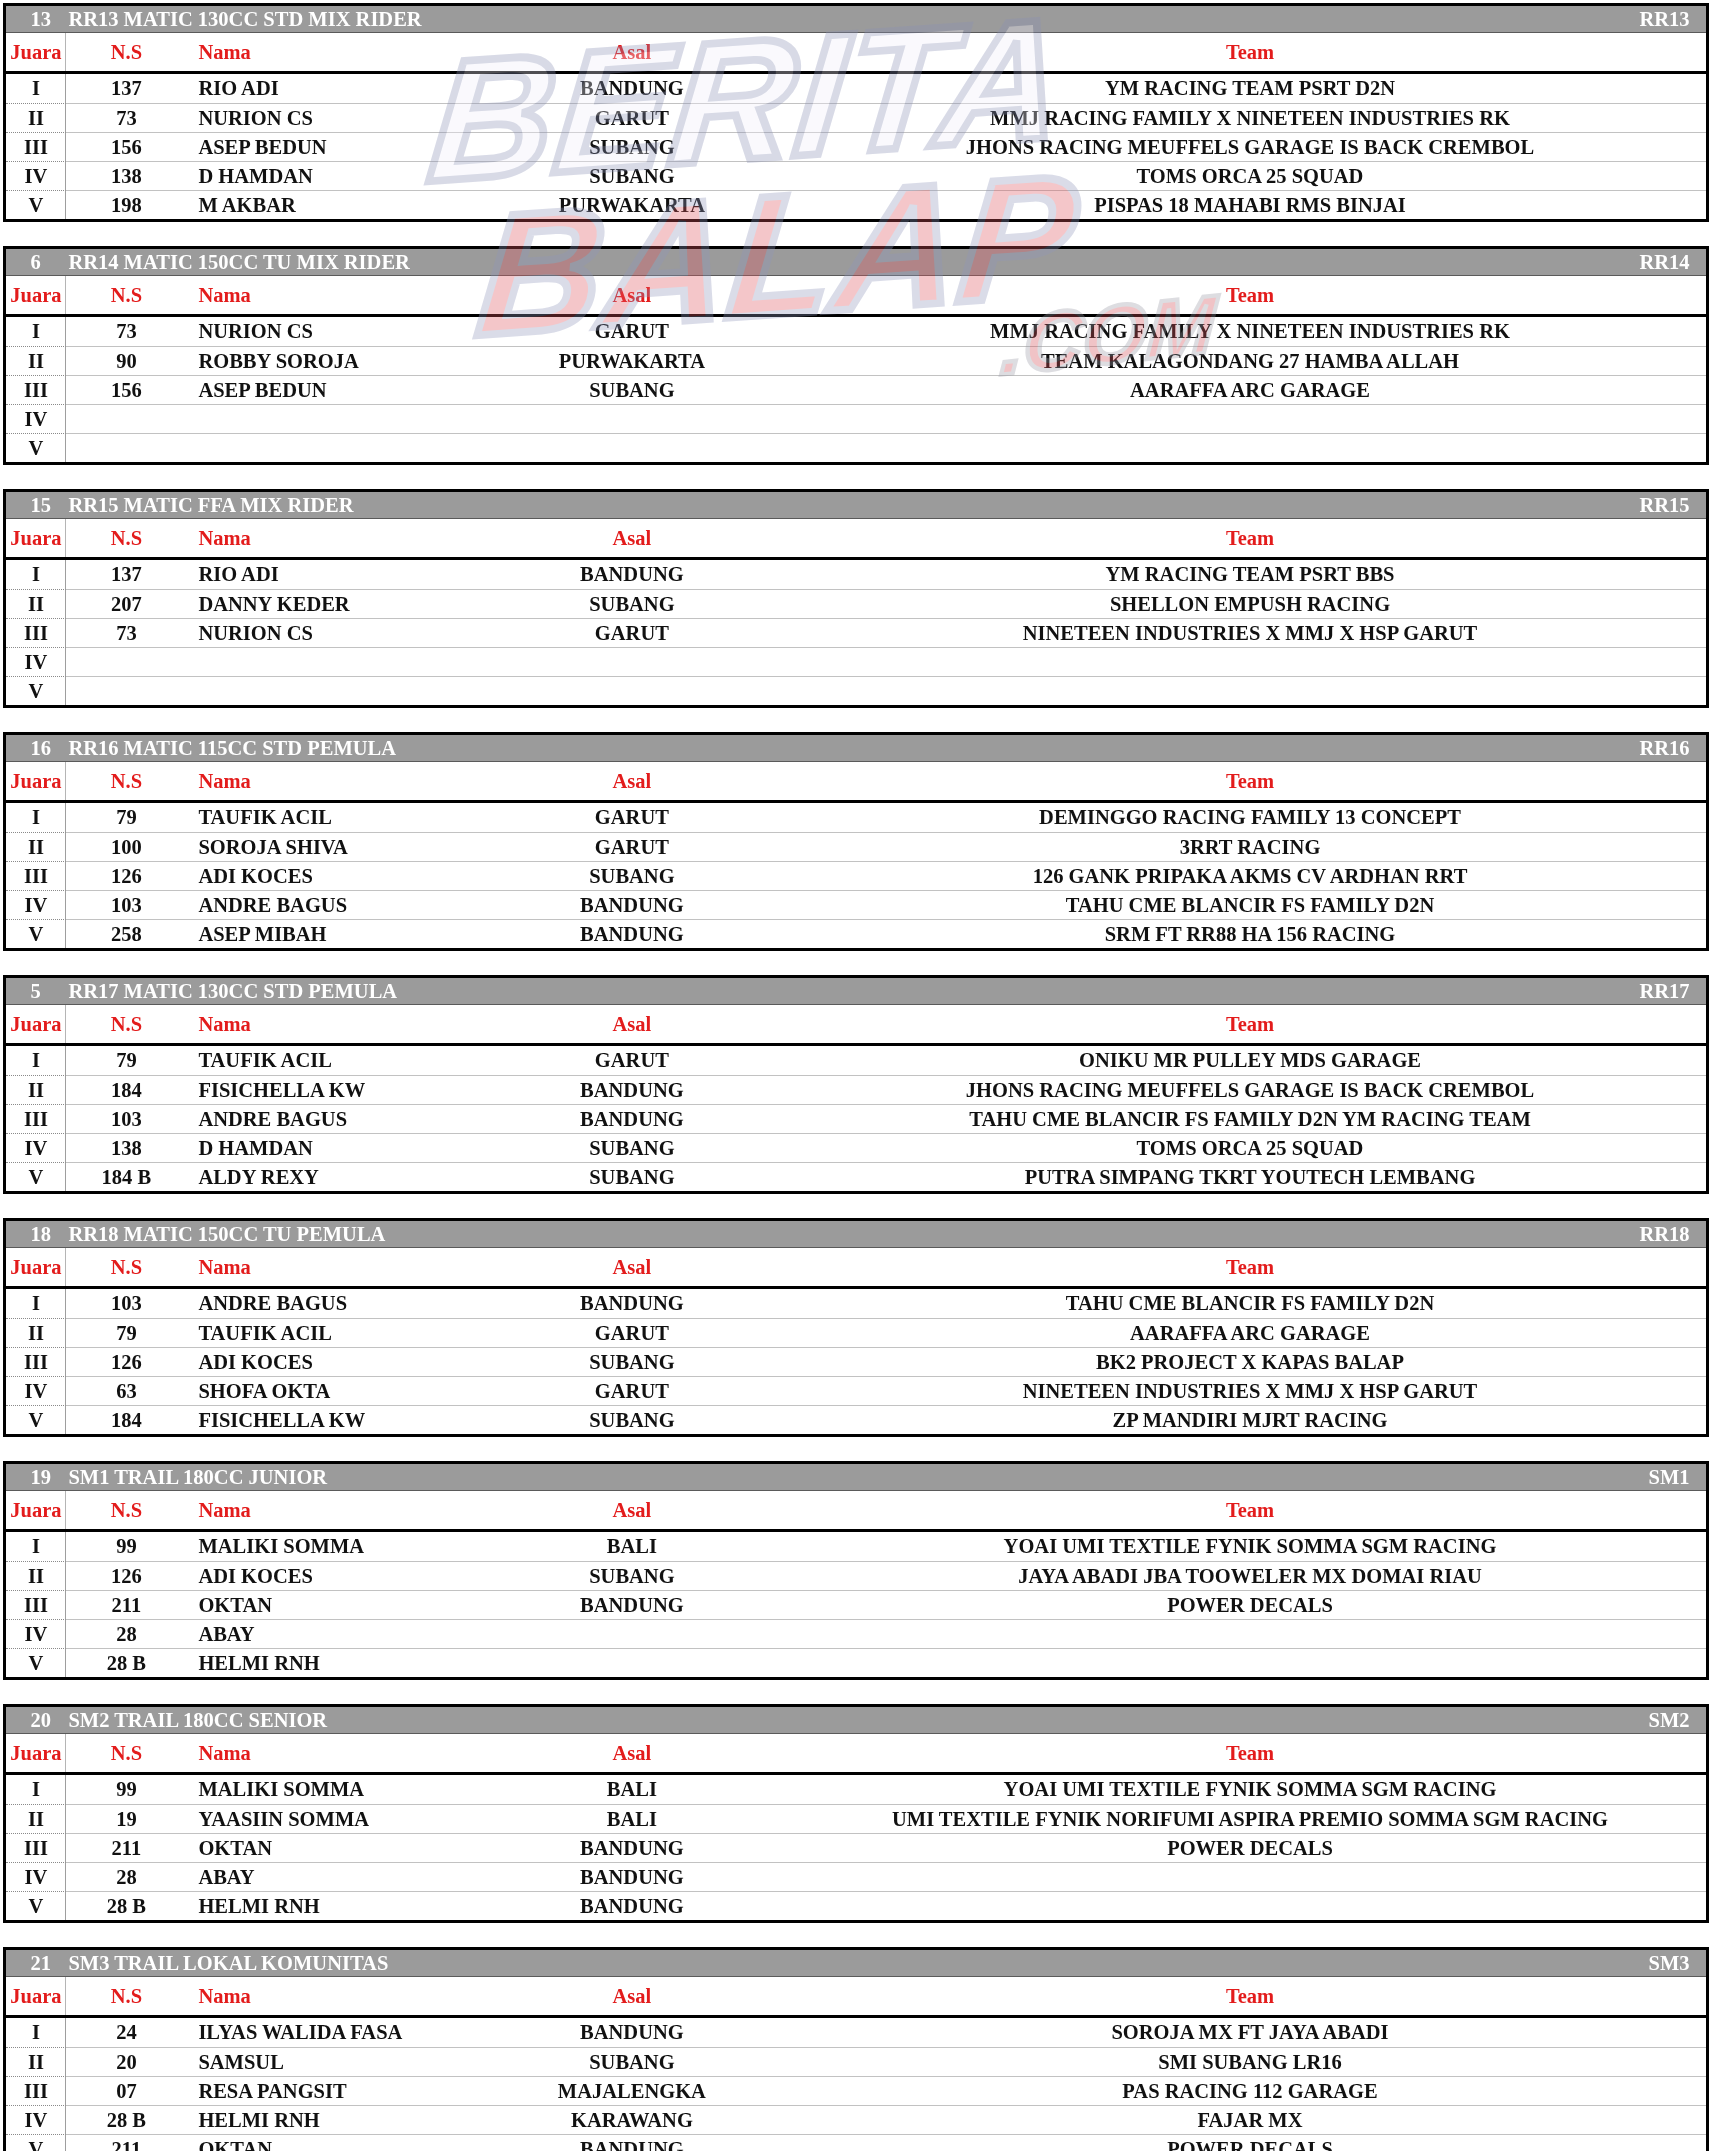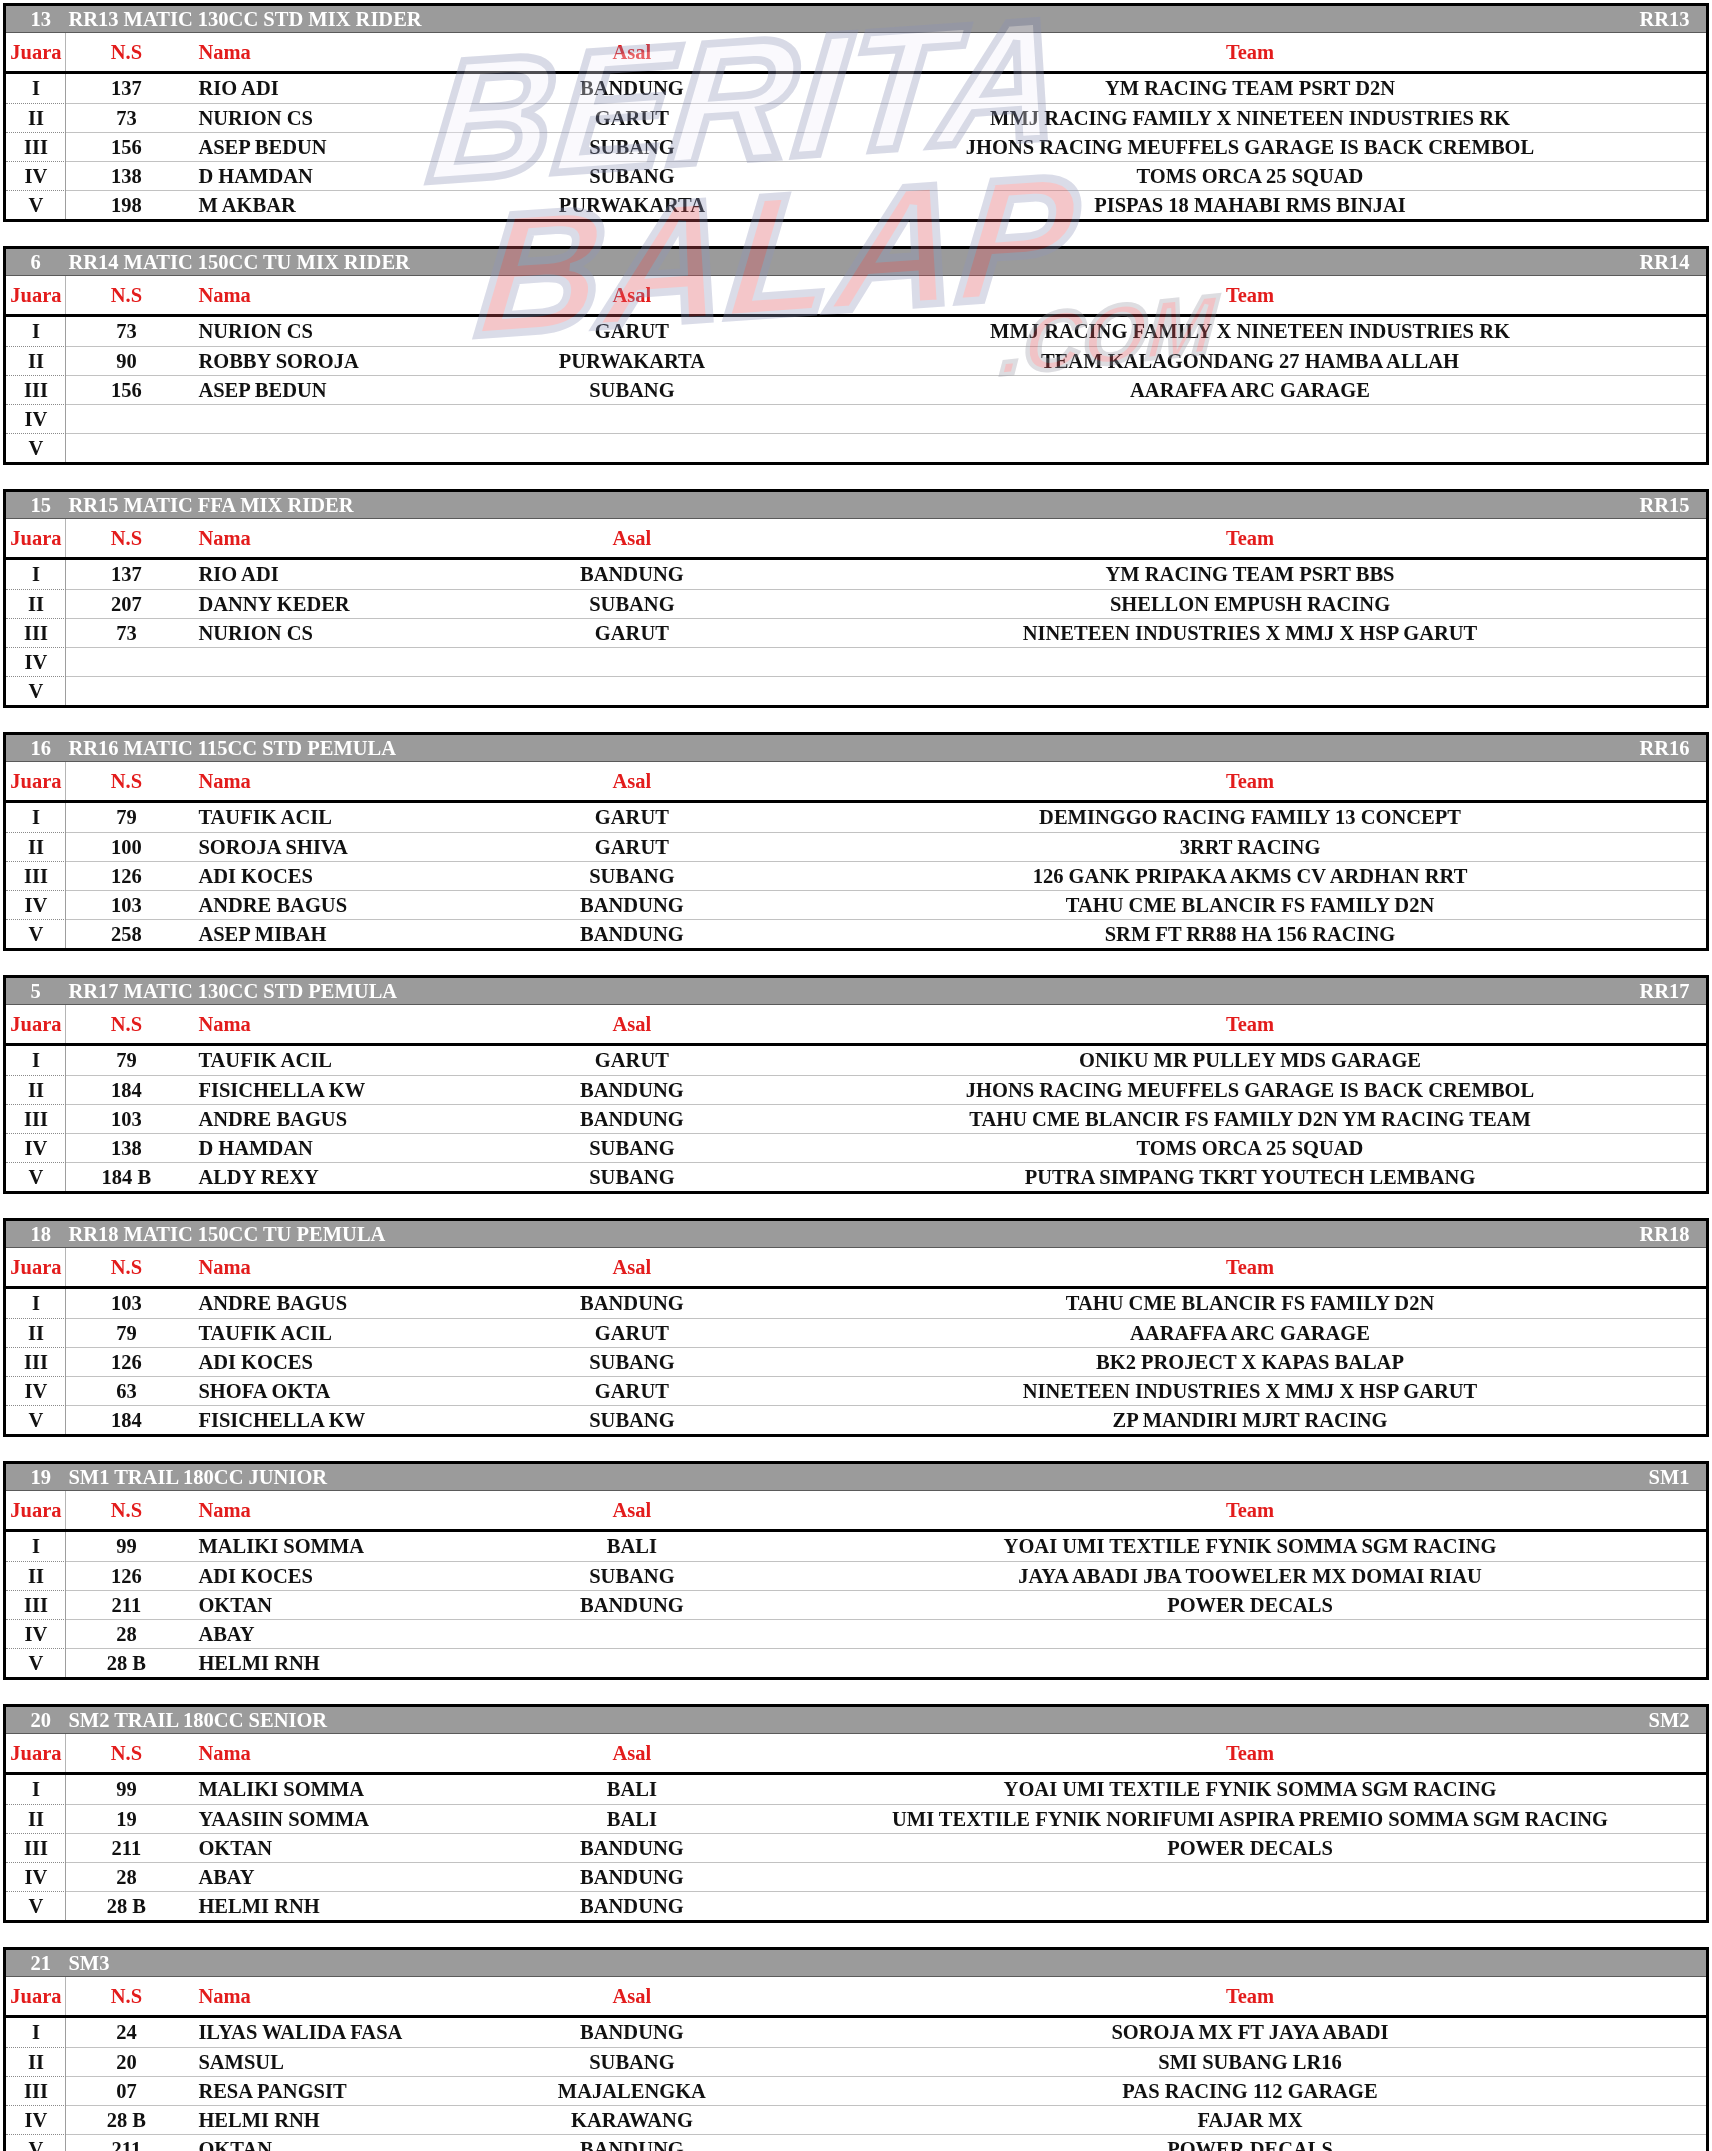--- a/index.html
+++ b/index.html
@@ -563,20 +563,21 @@
     <span class="cell nama">HELMI RNH</span>
     <span class="cell asal">BANDUNG</span>
     <span class="cell team"></span>
   </div>
 </div>
   </section>
 
   <section class="section">
     <div class="bar">
       <span class="bar-no">21</span>
+      <span class="bar-title">SM3 TRAIL LOKAL KOMUNITAS</span>
       <span class="bar-code">SM3</span>
     </div>
     <div class="cols">
       <span class="cell juara">Juara</span>
       <span class="cell ns">N.S</span>
       <span class="cell nama">Nama</span>
       <span class="cell asal">Asal</span>
       <span class="cell team">Team</span>
     </div>
     <div class="rows">

